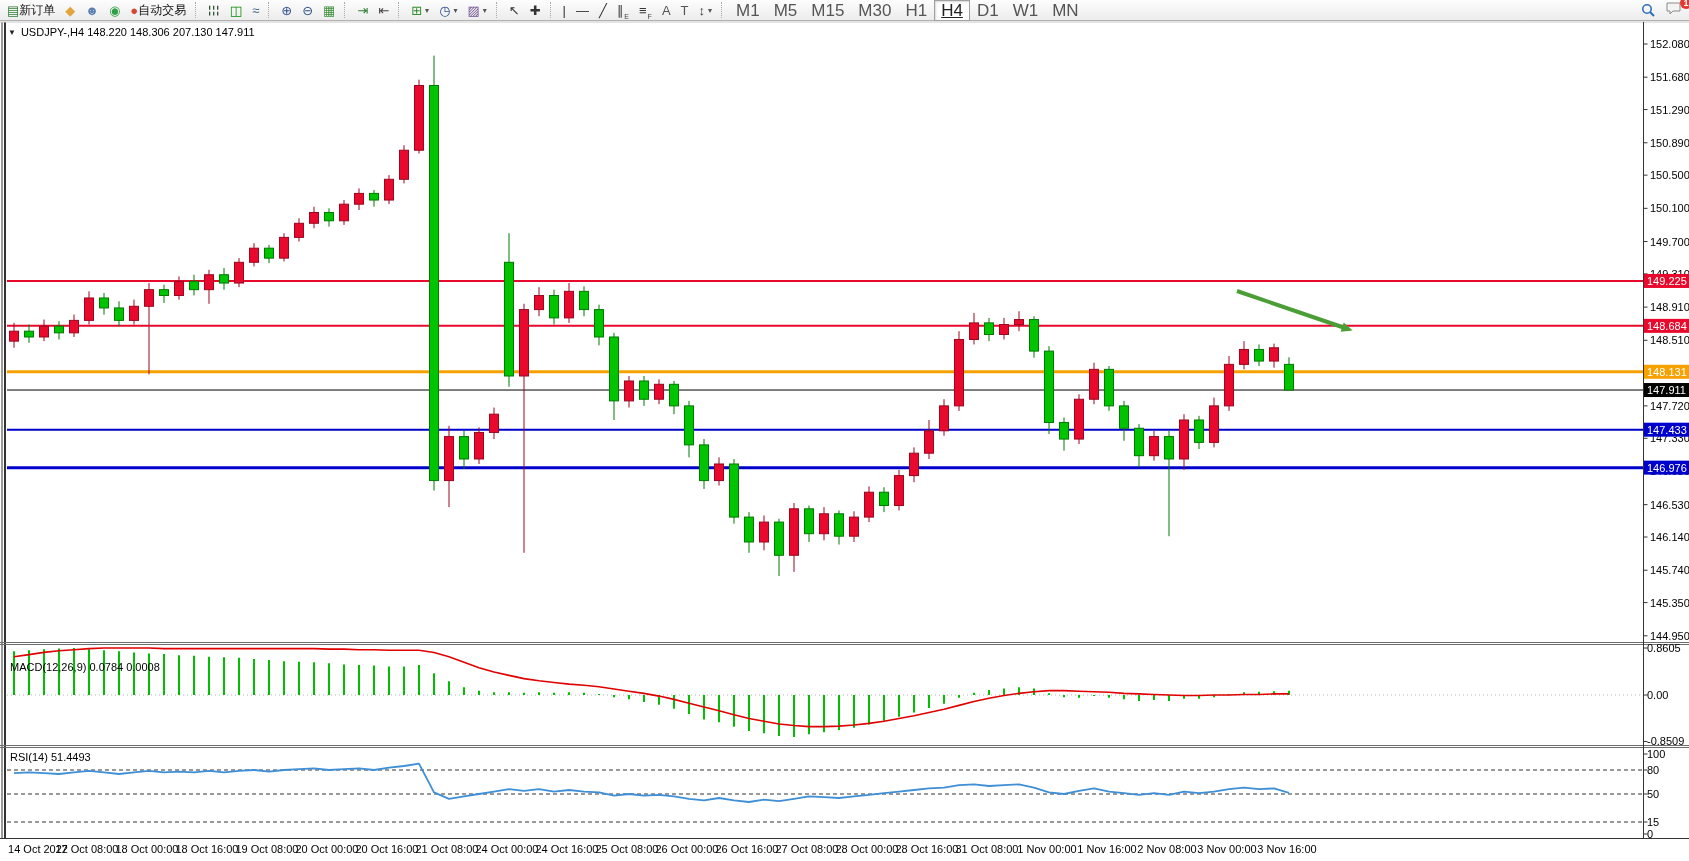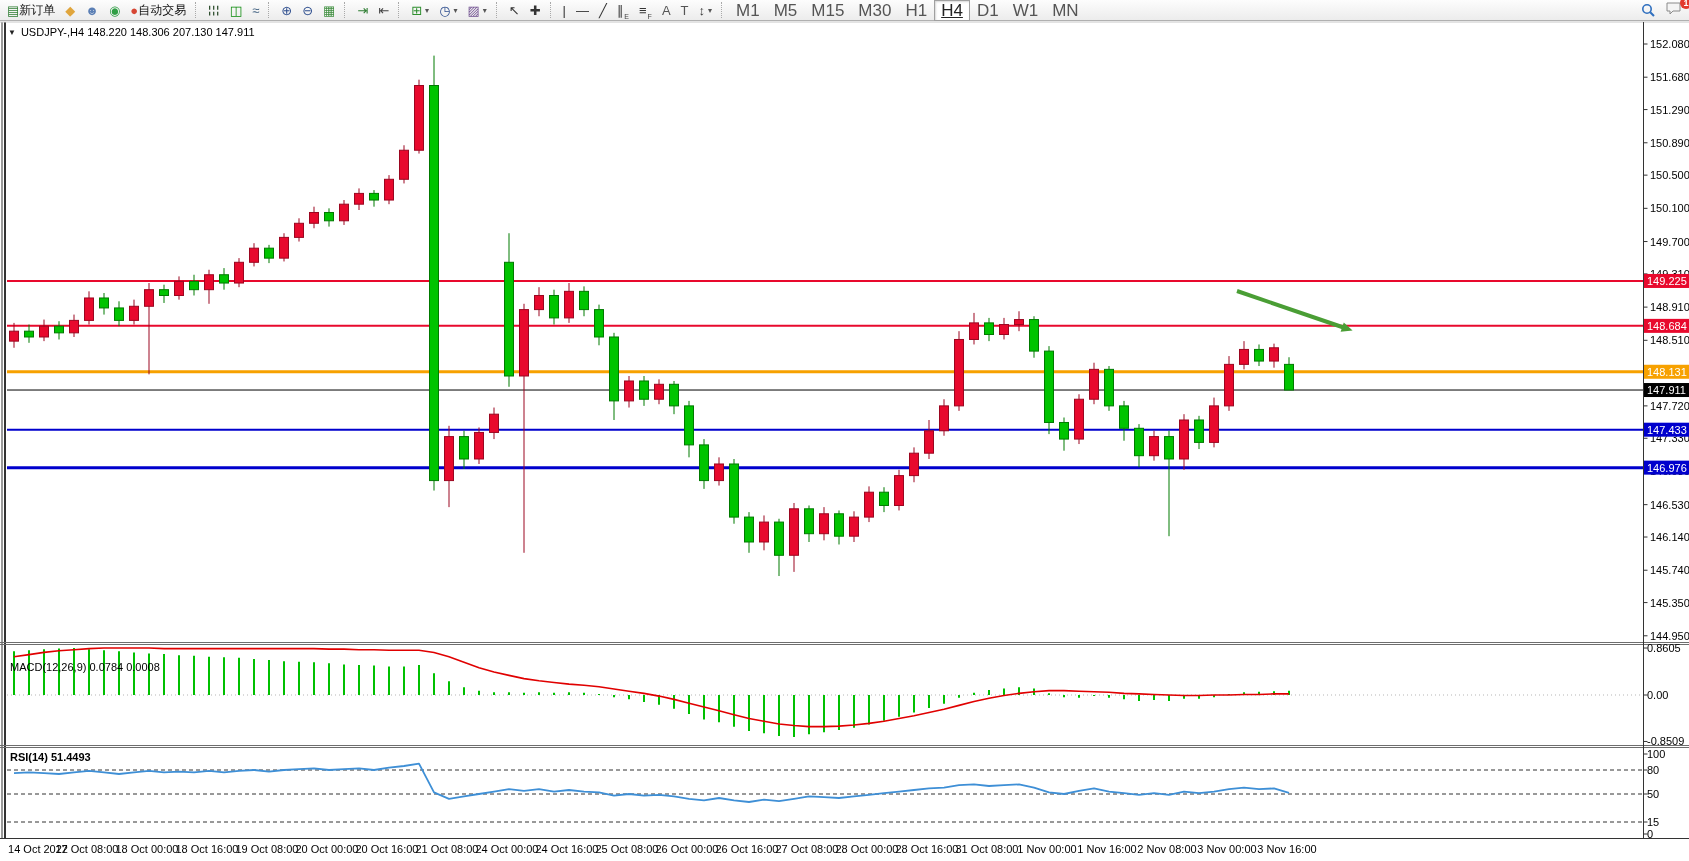--- a/index.html
+++ b/index.html
@@ -20,21 +20,21 @@
   .tf-btn.active{background:#ffffff;border:1px solid #a0a0a0;box-shadow:inset 1px 1px 2px #d7d7d7;color:#222;text-decoration:underline;}
   .tb-spacer{flex:1;}
   .badge{position:relative;display:inline-block;}
   .badge .cnt{position:absolute;top:-4px;right:-6px;background:#e23a2e;color:#fff;font-size:9px;
     min-width:12px;height:12px;line-height:12px;border-radius:7px;text-align:center;font-weight:bold;}
   
   #chart-title{position:absolute;left:8px;top:26px;z-index:2;font-size:11px;color:#000;display:flex;align-items:center;}
   #chart-title .tri{font-size:8px;margin-right:5px;color:#222;}
   .ind-label{position:absolute;left:10px;z-index:2;font-size:11px;color:#000;}
   #macd-label{top:661px;}
-  #rsi-label{top:751px;font-weight:bold;}
+  #rsi-label{top:751px;}
   #chart-svg{position:absolute;left:0;top:0;z-index:1;}
 </style>
 </head>
 <body>
 <div id="app">
 
   <div id="toolbar">
       <span class="tb-btn">
         <span class="tb-glyph" style="color: rgb(46, 125, 50);">▤</span>
         <span class="tb-label">新订单</span>

